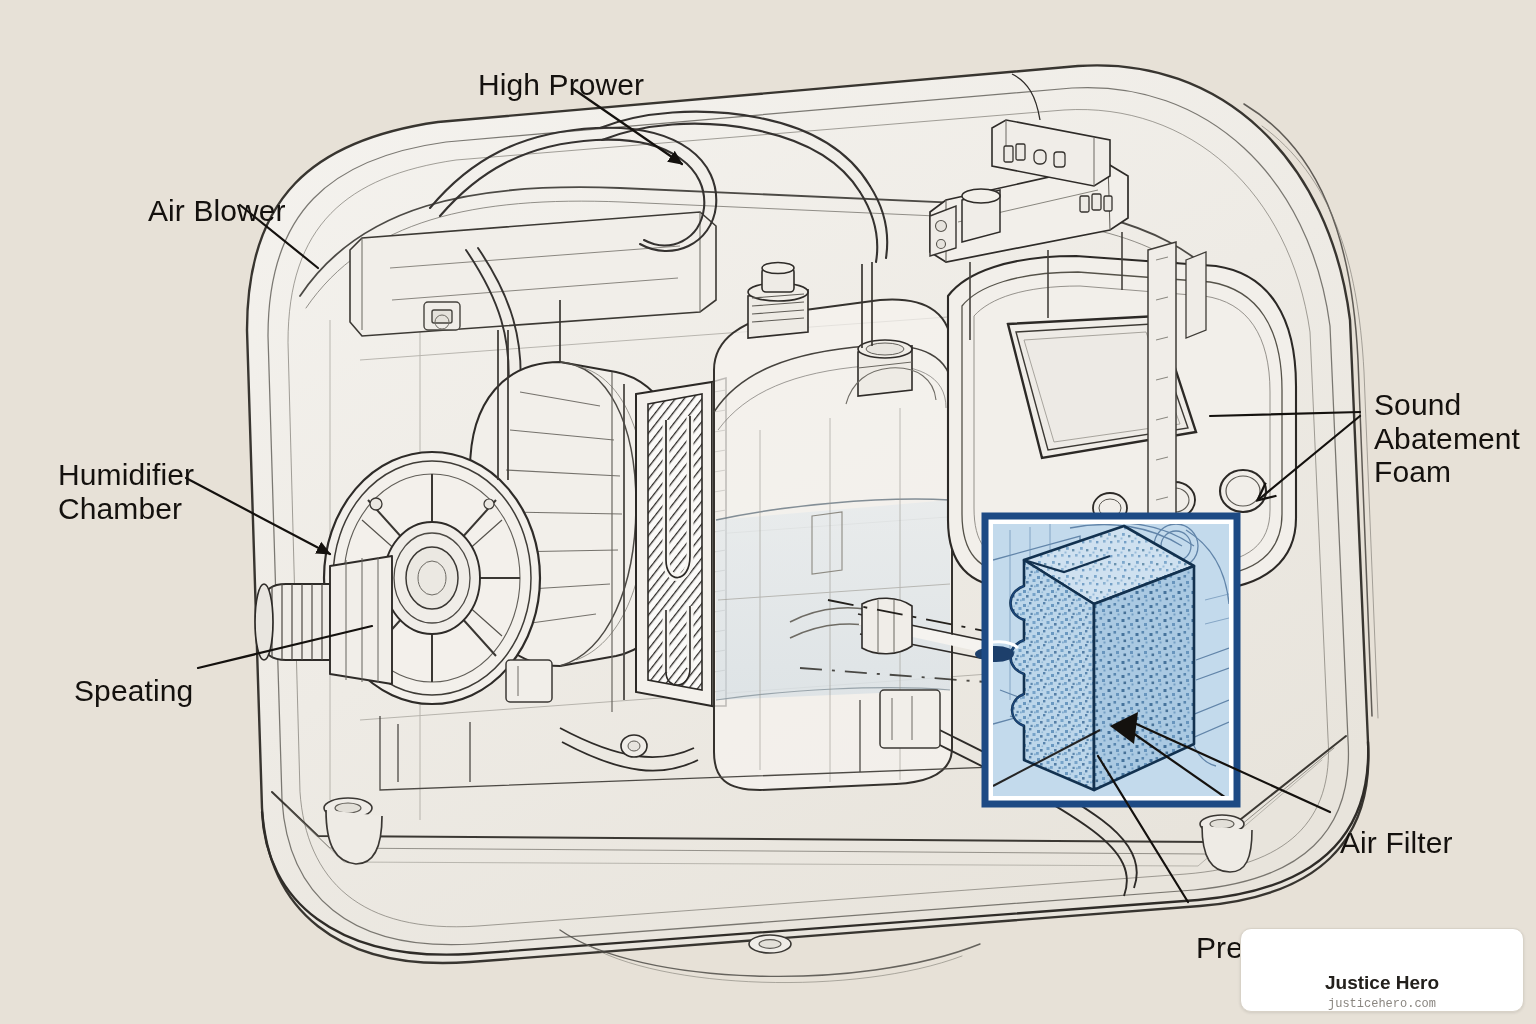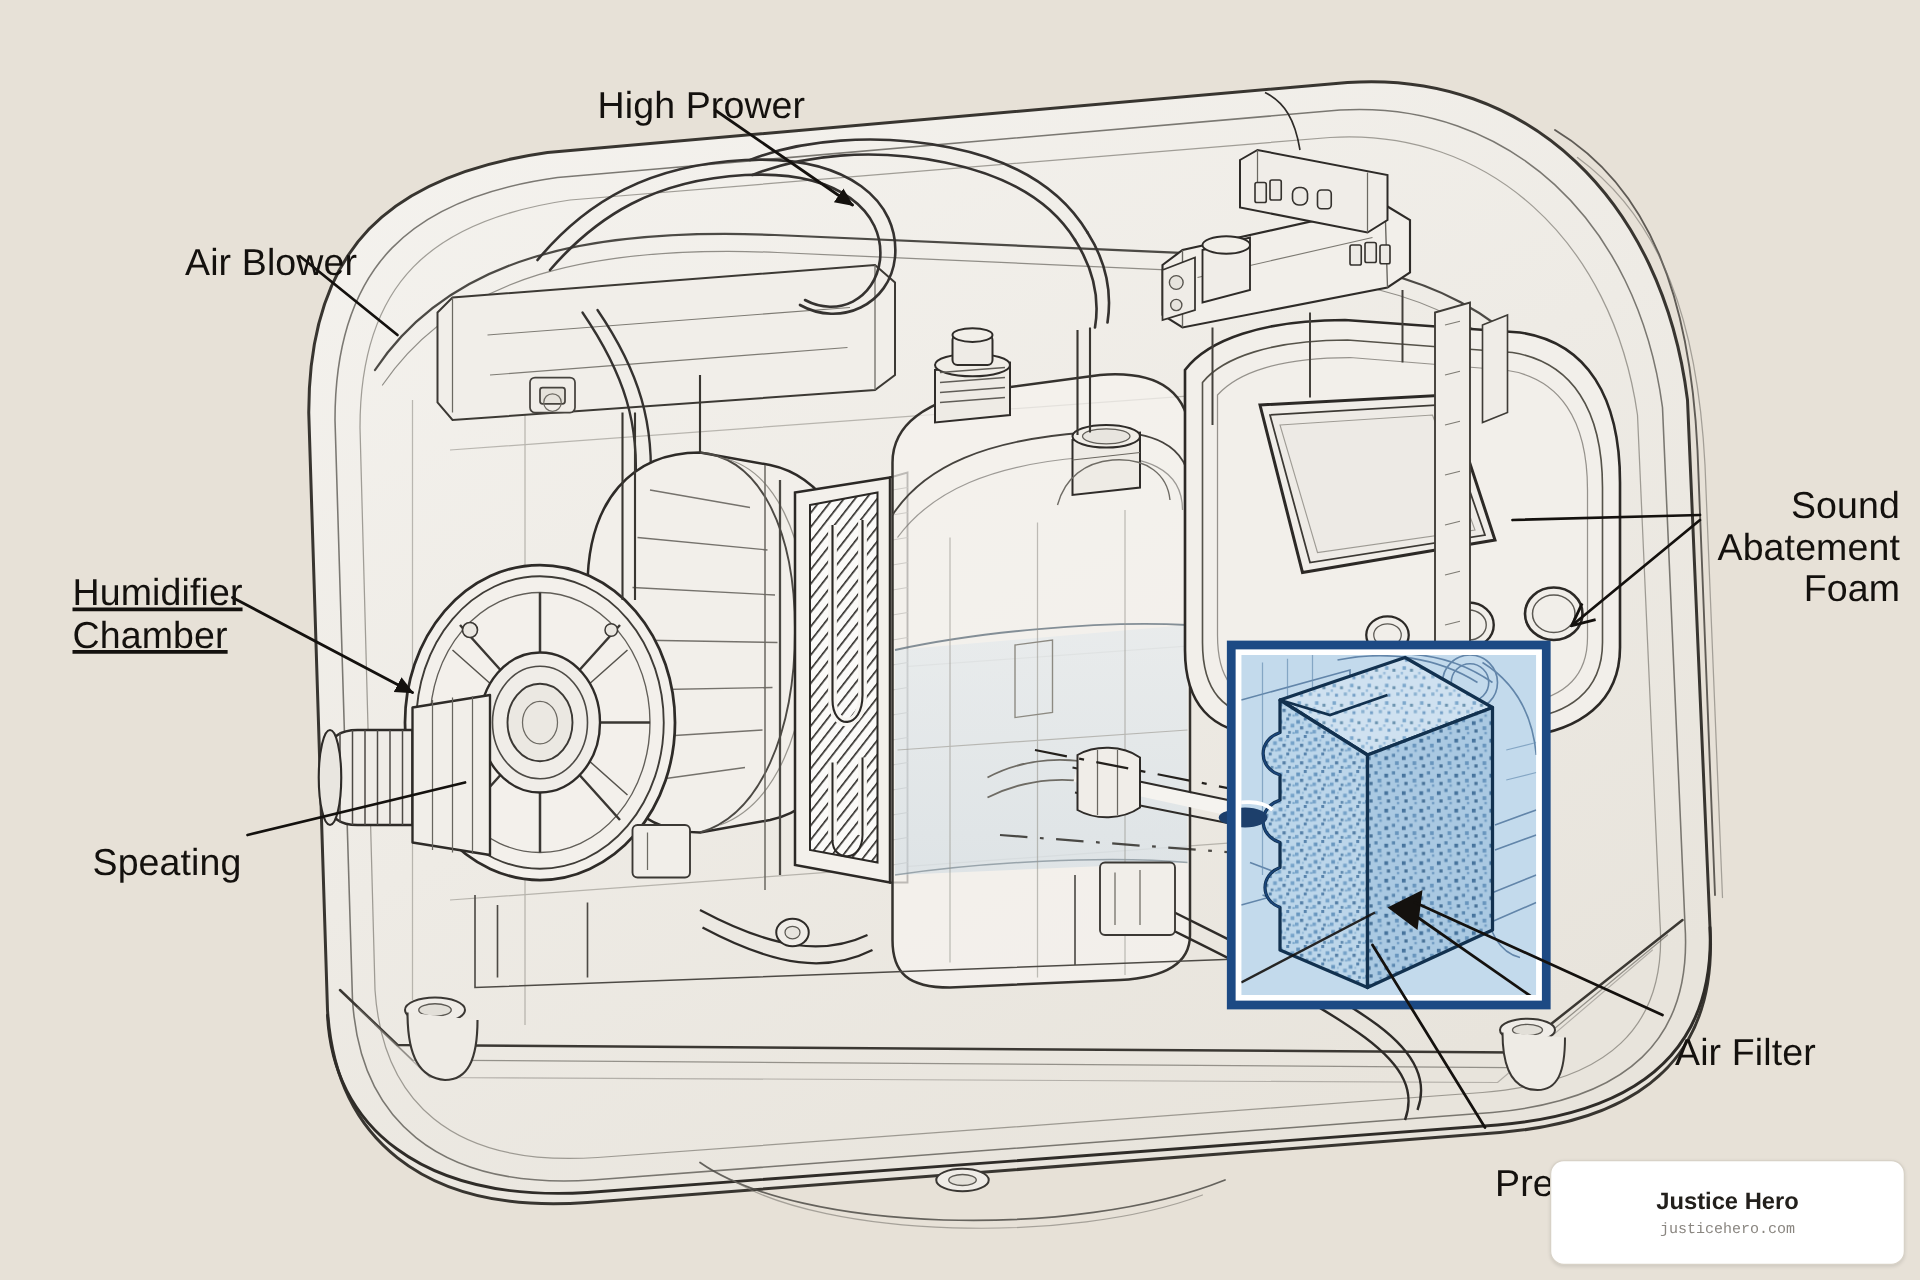--- a/index.html
+++ b/index.html
@@ -27,35 +27,35 @@
   .label {
     position: absolute;
     color: #14110e;
     font-size: 30px;
     line-height: 1.12;
     letter-spacing: 0.1px;
     white-space: pre;
     font-family: "Liberation Sans", sans-serif;
     margin-top: 20px;
   }
-  .label.rt { text-align: right; }
+  .label.rt { text-align: left; }
   #badge {
     position: absolute;
     left: 1240px;
     top: 928px;
     width: 282px;
     height: 82px;
     background: #ffffff;
     border: 1px solid #d8d2c7;
     border-radius: 11px;
     box-shadow: 0 1px 3px rgba(0,0,0,0.10);
     display: flex;
     flex-direction: column;
     align-items: center;
-    justify-content: center;
+    justify-content: flex-end;
     gap: 3px;
   }
   #badge .bname {
     font-size: 19px;
     font-weight: bold;
     color: #23201c;
     font-family: "Liberation Sans", sans-serif;
   }
   #badge .burl {
     font-size: 12px;
@@ -503,21 +503,21 @@
       <path d="M1330,812 L1132,722"></path>
 
       <path d="M1188,902 L1098,756"></path>
     </g>
   </svg>
 
   <div class="label" style="left:478px; top:48px;">High Prower</div>
 
   <div class="label" style="left:148px; top:174px;">Air Blower</div>
 
-  <div class="label" style="left:58px; top:438px;text-decoration:underline;">Humidifier
+  <div class="label" style="left:58px; top:438px;">Humidifier
 Chamber</div>
 
   <div class="label" style="left:74px; top:654px;text-align:center;">Speating</div>
 
   <div class="label rt" style="left:1374px; top:368px;">Sound
 Abatement
 Foam</div>
 
   <div class="label rt" style="left:1340px; top:806px;">Air Filter</div>
 

